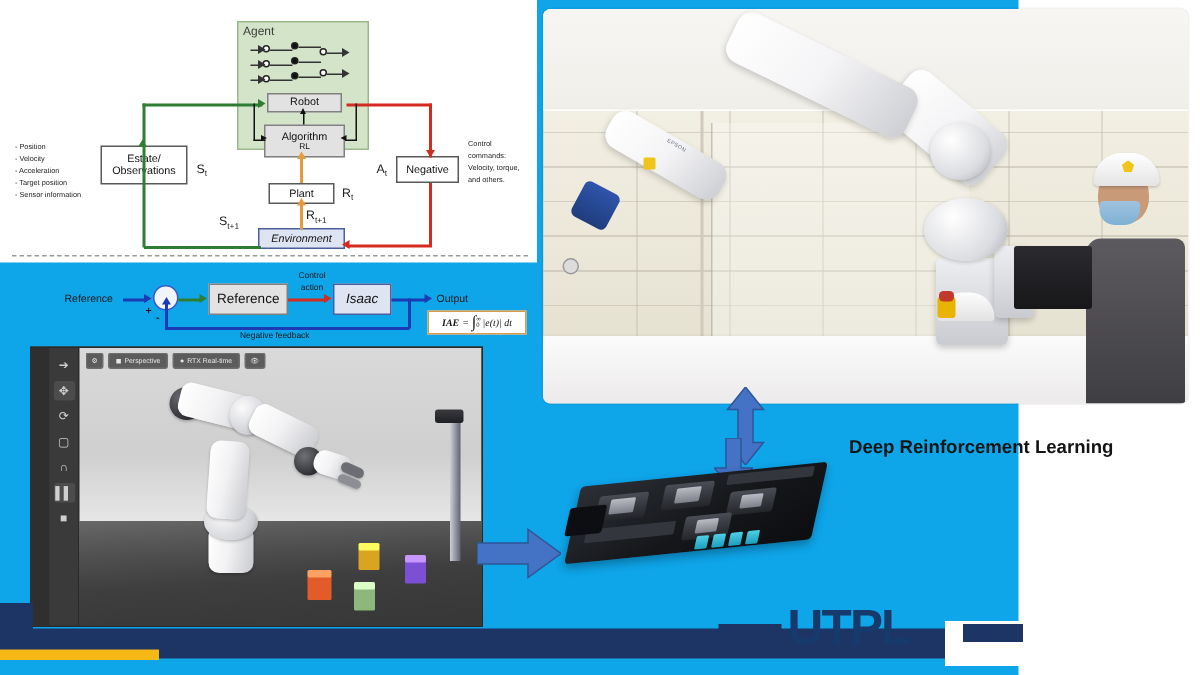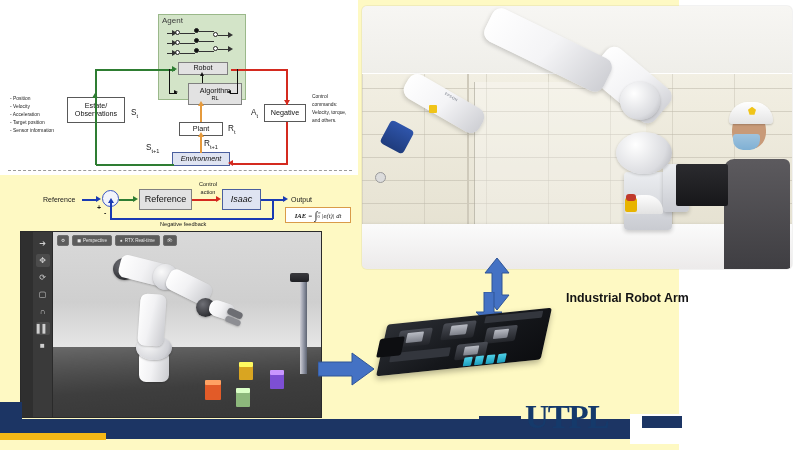--- a/index.html
+++ b/index.html
@@ -5,21 +5,21 @@
   * { box-sizing: border-box; margin: 0; padding: 0; }
   html, body {
     width: 800px; height: 450px;
     font-family: "Liberation Sans", sans-serif;
     background: #ffffff;
     overflow: hidden;
   }
   #slide {
     position: relative;
     width: 679px; height: 450px;
-    background: #fef9c3;
+    background: #0ea5e9;
   }
 
   
   #rl-diagram {
     position: absolute; left: 0; top: 0; width: 358px; height: 175px;
     background: #fff;
   }
   .dgm-box {
     position: absolute;
     background: #ffffff;
@@ -217,21 +217,21 @@
     background:#1c3564;
   }
   #band-white-gap {
     position:absolute; left:630px; top:414px; width:170px; height:30px; background:#fff;
   }
   #utpl {
     position:absolute; right:0; top:398px; width:200px; height:44px;
   }
   #utpl-text {
     position:absolute; left:46px; top:1px; font-size: 33px; font-weight:700;
-    color:#153a6b; font-family:Liberation Serif, serif; letter-spacing:-1.2px;
+    color:#153a6b; font-family:Liberation Sans, sans-serif; letter-spacing:-1.2px;
   }
   .utpl-bar { position:absolute; height:12px; background:#1c3564; }
   #band-yellow {
     position:absolute; left:0; top:433px; width:106px; height:7px; background:#f5b816;
   }
   #band-navy-left {
     position:absolute; left:0; top:402px; width:22px; height:22px; background:#1c3564;
   }
 </style>
 </head>
@@ -266,21 +266,21 @@
       <div class="nn-edge" style="left:45px; top:20.5px; width:10px;"></div>
       <div class="arrowhead ah-right" style="left:55px; top:3.5px; color:#333;"></div>
       <div class="arrowhead ah-right" style="left:55px; top:17.5px; color:#333;"></div>
       <div class="arrowhead ah-right" style="left:-1px; top:1.5px; color:#333;"></div>
       <div class="arrowhead ah-right" style="left:-1px; top:11.5px; color:#333;"></div>
       <div class="arrowhead ah-right" style="left:-1px; top:21.5px; color:#333;"></div>
     </div>
 
     <div class="dgm-box gray" style="left:178px; top:62px; width:50px; height:13px;">Robot</div>
 
-    <div class="dgm-box gray" style="left:188px; top:83px; width:54px; height:22px;">
+    <div class="dgm-box gray" style="left:176px; top:83px; width:54px; height:22px;">
       <span>Algorithm</span>
       <span style="font-size:5.6px">RL</span>
     </div>
 
     <div class="dgm-box" style="left:67px; top:97px; width:58px; height:26px; white-space:pre-line;">Estate/
 Observations</div>
 
     <div class="dgm-box" style="left:264px; top:104px; width:42px; height:18px;">Negative</div>
 
     <div class="dgm-box" style="left:179px; top:122px; width:44px; height:14px;">Plant</div>
@@ -505,21 +505,21 @@
       <div class="conn-black" style="left:-4px; top:14px; width:24px; height:19px;"></div>
       <div class="conn-blue" style="left:84px; top:42px; width:8px; height:9px;"></div>
       <div class="conn-blue" style="left:95px; top:42px; width:8px; height:9px;"></div>
       <div class="conn-blue" style="left:106px; top:42px; width:8px; height:9px;"></div>
       <div class="conn-blue" style="left:117px; top:42px; width:8px; height:9px;"></div>
     </div>
   </div>
 
 
   <div id="title-block">
-    <div>Industrial Robot Arm</div>
+    <div>Deep Reinforcement Learning</div>
   </div>
 
   <div id="band-navy"></div>
   <div id="band-navy-left"></div>
   <div id="band-white-gap"></div>
 
   <div id="utpl">
     <div class="utpl-bar" style="left:0px; top:18px; width:42px;"></div>
     <div id="utpl-text">UTPL</div>
     <div class="utpl-bar" style="left:163px; top:18px; width:40px;"></div>

